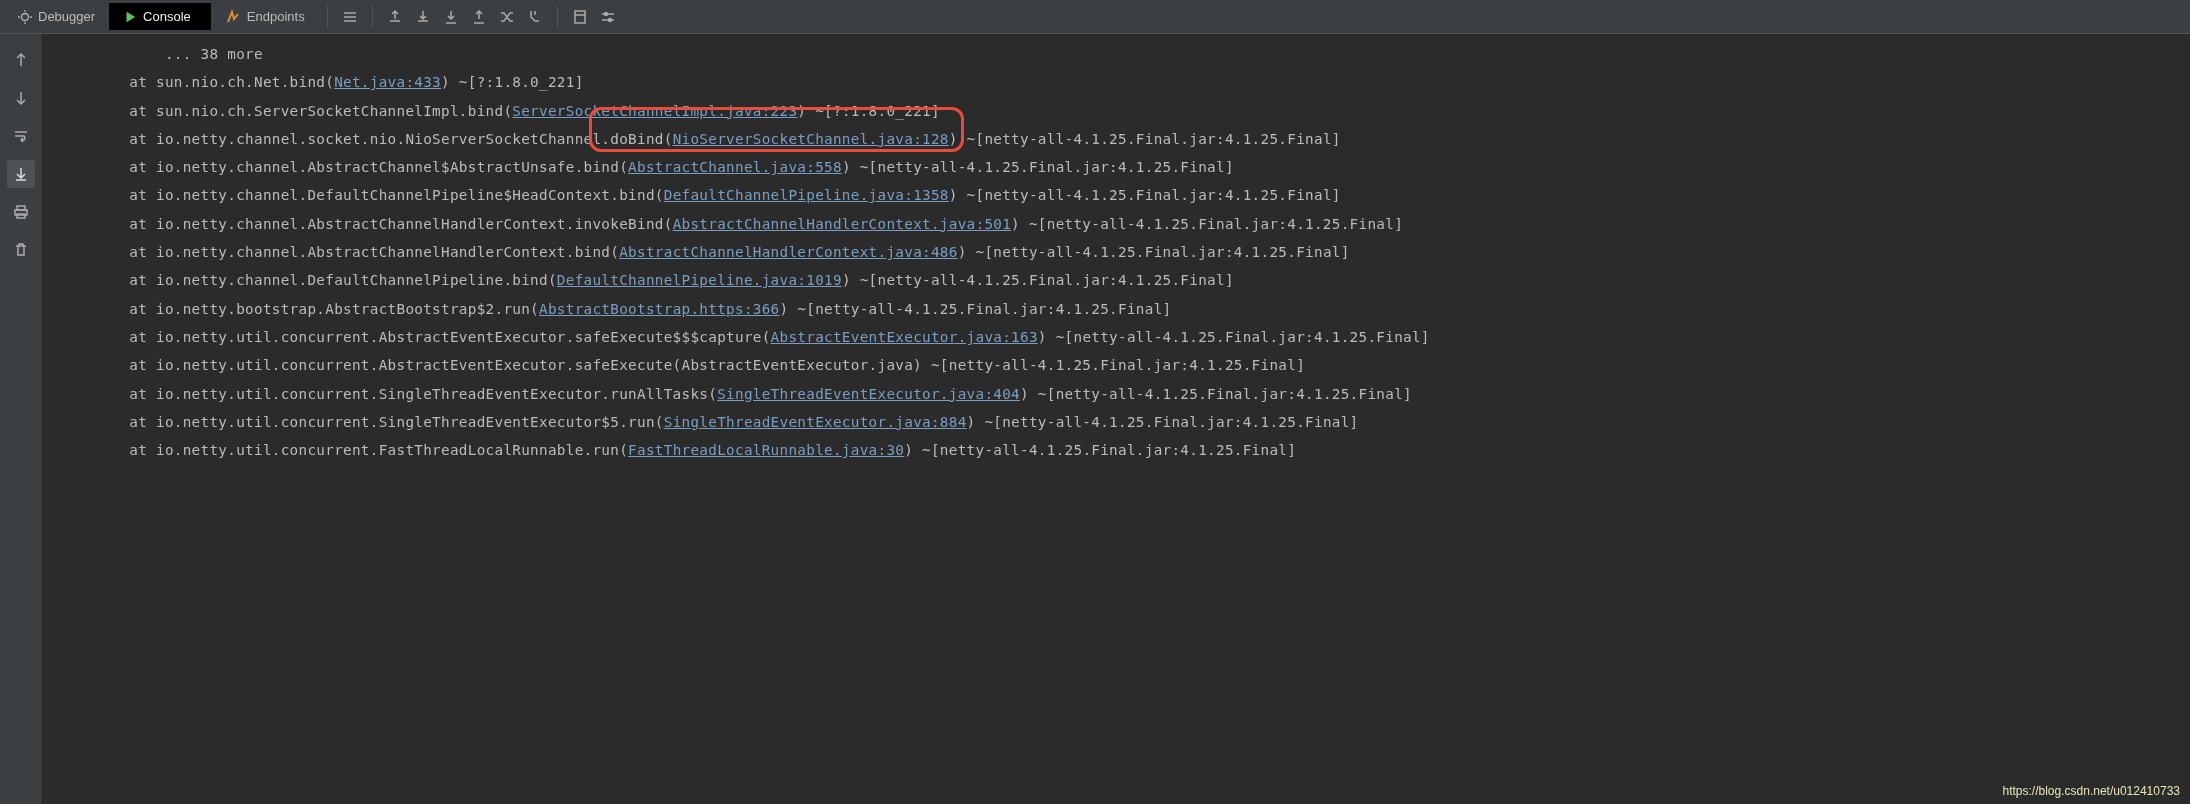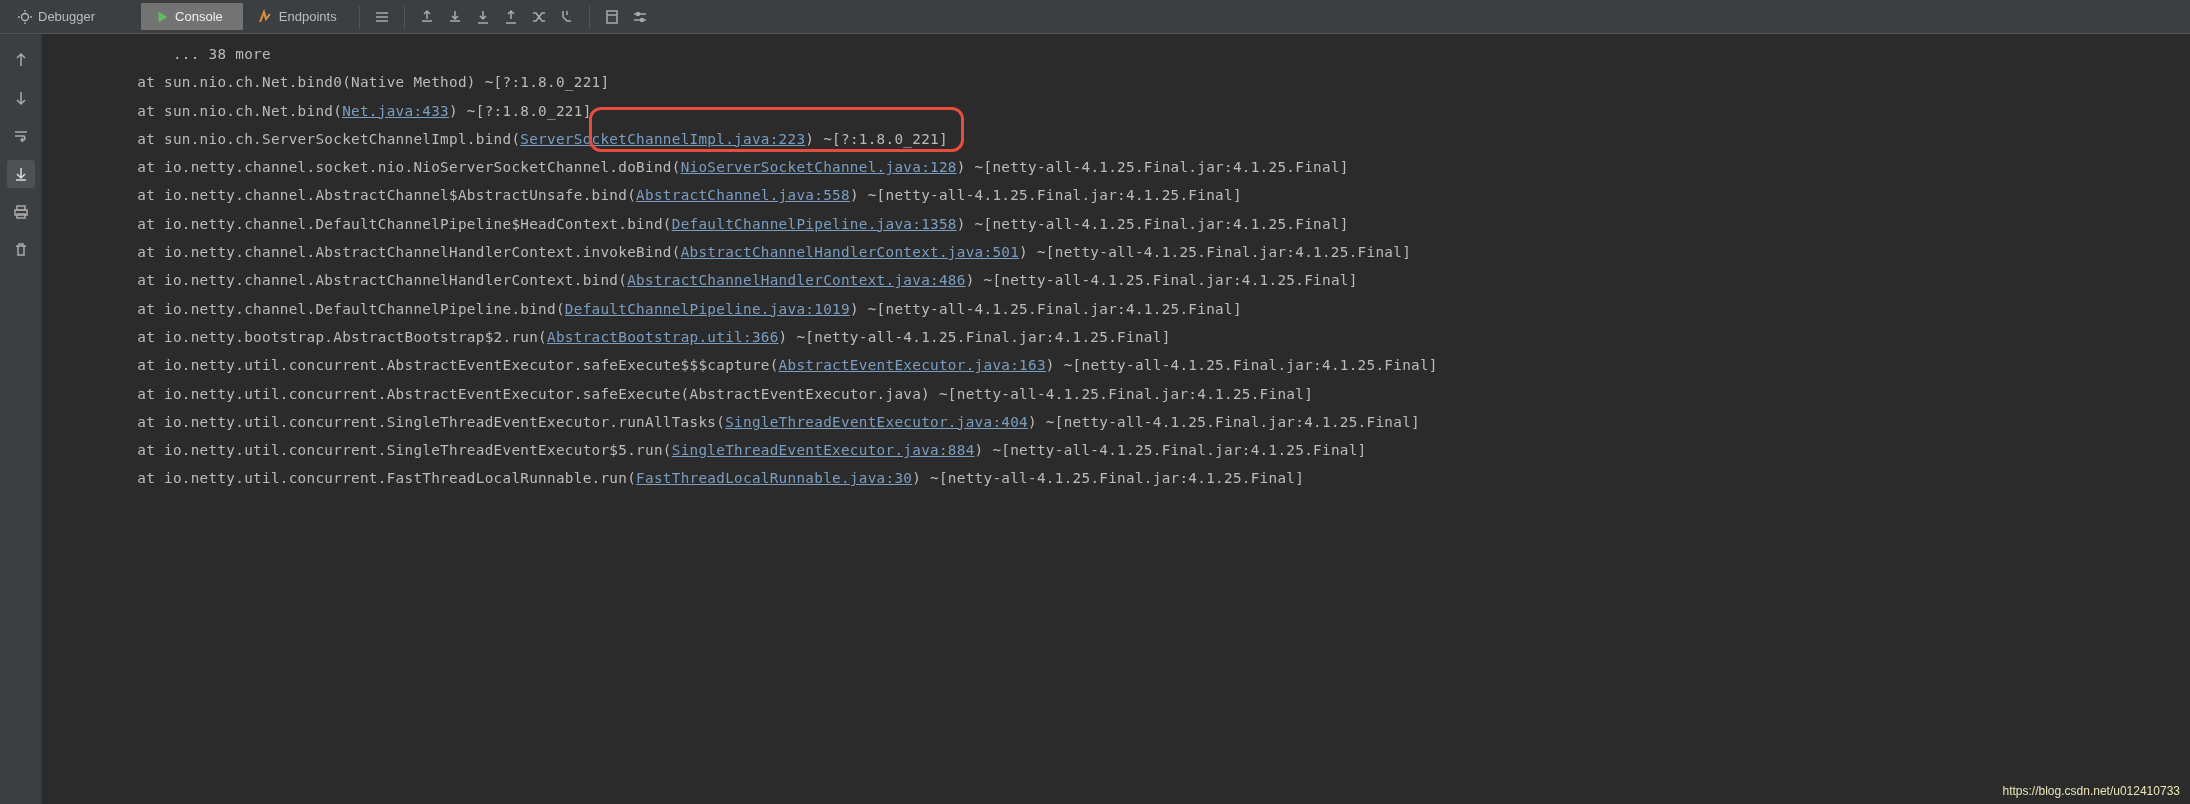--- a/index.html
+++ b/index.html
@@ -28,23 +28,22 @@
     align-items: center;
     gap: 6px;
     padding: 0 14px;
     height: 100%;
     color: #bbb;
     cursor: default;
     font-family: -apple-system, "Segoe UI", sans-serif;
     font-size: 13px;
   }
   .tab.active {
-    background: #737373;
+    background: #000000;
     color: #eee;
-    margin-left: 32px;
   }
   .tab.active::after {
     content: "";
   }
   .tool-sep {
     width: 1px;
     height: 22px;
     background: #555;
     margin: 0 8px;
   }
@@ -79,21 +78,21 @@
     justify-content: center;
     color: #a0a0a0;
     border-radius: 3px;
   }
   .gutter-btn.highlight {
     background: #4e5254;
   }
   .console-area {
     flex: 1;
     background: #2b2b2b;
-    padding: 6px 24px;
+    padding: 6px 16px;
     overflow: auto;
     position: relative;
   }
   .console-line {
     white-space: pre;
     line-height: 1.98;
     font-size: 14.3px;
     letter-spacing: 0.3px;
   }
   .console-line .link {
@@ -232,30 +231,29 @@
     <div class="gutter-btn">
         <svg width="16" height="16" viewBox="0 0 16 16" stroke="#aaa" stroke-width="1.5" fill="none">
           <path d="M3 4h10M5 4v9h6V4M6 4V2h4v2"></path>
         </svg>
       </div>
   </div>
 
   <div class="console-area">
     <div id="console-lines">
         <div class="console-line">            <span class="txt">... 38 more</span></div>
-        <div class="console-line">        <span class="txt">at sun.nio.ch.Net.bind0(Native Method) ~[?:1.8.0_221]</span></div>
         <div class="console-line">        <span class="txt">at sun.nio.ch.Net.bind(</span><span class="link">Net.java:433</span><span class="txt">) ~[?:1.8.0_221]</span></div>
         <div class="console-line">        <span class="txt">at sun.nio.ch.ServerSocketChannelImpl.bind(</span><span class="link">ServerSocketChannelImpl.java:223</span><span class="txt">) ~[?:1.8.0_221]</span></div>
         <div class="console-line">        <span class="txt">at io.netty.channel.socket.nio.NioServerSocketChannel.doBind(</span><span class="link">NioServerSocketChannel.java:128</span><span class="txt">) ~[netty-all-4.1.25.Final.jar:4.1.25.Final]</span></div>
         <div class="console-line">        <span class="txt">at io.netty.channel.AbstractChannel$AbstractUnsafe.bind(</span><span class="link">AbstractChannel.java:558</span><span class="txt">) ~[netty-all-4.1.25.Final.jar:4.1.25.Final]</span></div>
         <div class="console-line">        <span class="txt">at io.netty.channel.DefaultChannelPipeline$HeadContext.bind(</span><span class="link">DefaultChannelPipeline.java:1358</span><span class="txt">) ~[netty-all-4.1.25.Final.jar:4.1.25.Final]</span></div>
         <div class="console-line">        <span class="txt">at io.netty.channel.AbstractChannelHandlerContext.invokeBind(</span><span class="link">AbstractChannelHandlerContext.java:501</span><span class="txt">) ~[netty-all-4.1.25.Final.jar:4.1.25.Final]</span></div>
         <div class="console-line">        <span class="txt">at io.netty.channel.AbstractChannelHandlerContext.bind(</span><span class="link">AbstractChannelHandlerContext.java:486</span><span class="txt">) ~[netty-all-4.1.25.Final.jar:4.1.25.Final]</span></div>
         <div class="console-line">        <span class="txt">at io.netty.channel.DefaultChannelPipeline.bind(</span><span class="link">DefaultChannelPipeline.java:1019</span><span class="txt">) ~[netty-all-4.1.25.Final.jar:4.1.25.Final]</span></div>
-        <div class="console-line">        <span class="txt">at io.netty.bootstrap.AbstractBootstrap$2.run(</span><span class="link">AbstractBootstrap.util:366</span><span class="txt">) ~[netty-all-4.1.25.Final.jar:4.1.25.Final]</span></div>
+        <div class="console-line">        <span class="txt">at io.netty.bootstrap.AbstractBootstrap$2.run(</span><span class="link">AbstractBootstrap.https:366</span><span class="txt">) ~[netty-all-4.1.25.Final.jar:4.1.25.Final]</span></div>
         <div class="console-line">        <span class="txt">at io.netty.util.concurrent.AbstractEventExecutor.safeExecute$$$capture(</span><span class="link">AbstractEventExecutor.java:163</span><span class="txt">) ~[netty-all-4.1.25.Final.jar:4.1.25.Final]</span></div>
         <div class="console-line">        <span class="txt">at io.netty.util.concurrent.AbstractEventExecutor.safeExecute(AbstractEventExecutor.java) ~[netty-all-4.1.25.Final.jar:4.1.25.Final]</span></div>
         <div class="console-line">        <span class="txt">at io.netty.util.concurrent.SingleThreadEventExecutor.runAllTasks(</span><span class="link">SingleThreadEventExecutor.java:404</span><span class="txt">) ~[netty-all-4.1.25.Final.jar:4.1.25.Final]</span></div>
         <div class="console-line">        <span class="txt">at io.netty.util.concurrent.SingleThreadEventExecutor$5.run(</span><span class="link">SingleThreadEventExecutor.java:884</span><span class="txt">) ~[netty-all-4.1.25.Final.jar:4.1.25.Final]</span></div>
         <div class="console-line">        <span class="txt">at io.netty.util.concurrent.FastThreadLocalRunnable.run(</span><span class="link">FastThreadLocalRunnable.java:30</span><span class="txt">) ~[netty-all-4.1.25.Final.jar:4.1.25.Final]</span></div>
       </div>
     <div class="highlight-box" style="left: 547px; top: 73px; width: 375px; height: 45px;"></div>
     <div class="watermark">https://blog.csdn.net/u012410733</div>
   </div>
 </div>

